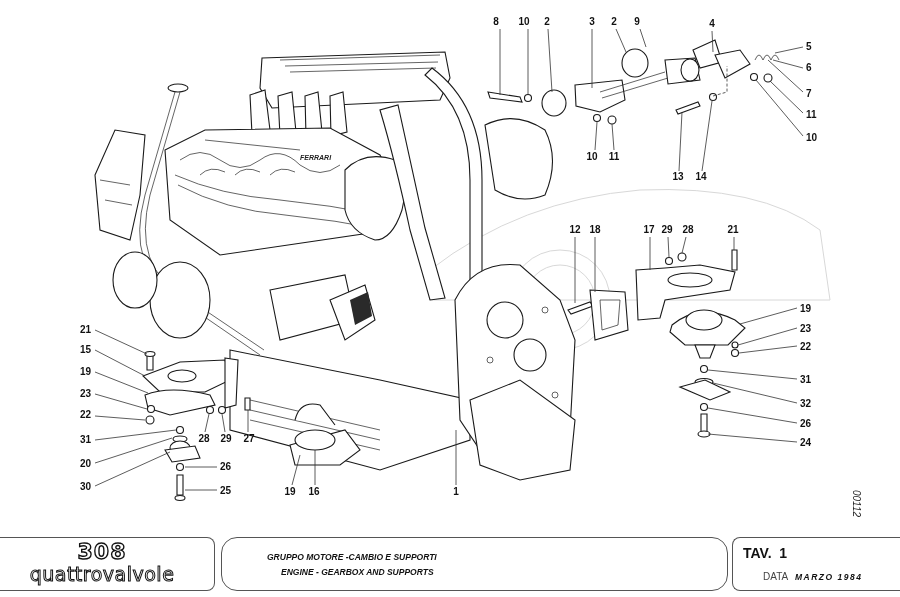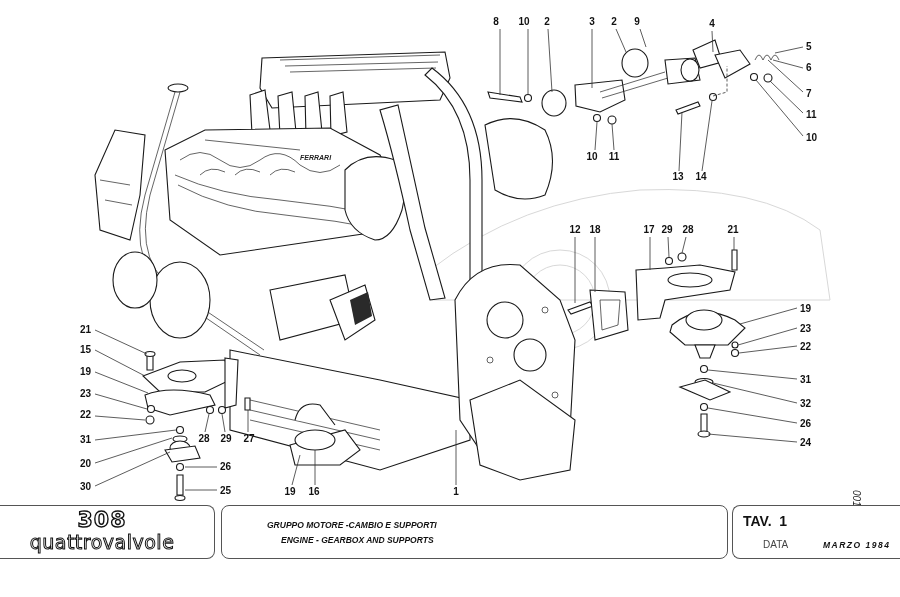--- a/index.html
+++ b/index.html
@@ -7,37 +7,37 @@
          font-family: "Liberation Sans", sans-serif; color: #111; }
   #diagram { position: absolute; left: 0; top: 0; width: 900px; height: 525px; }
   .callout { font-family: "Liberation Sans", sans-serif; font-size: 10px; font-weight: bold; fill: #111; }
   .leader { stroke: #333; stroke-width: 0.8; fill: none; }
   .part { stroke: #1a1a1a; stroke-width: 1.1; fill: #fff; }
   .part-thin { stroke: #222; stroke-width: 0.7; fill: none; }
   .shade { fill: #2a2a2a; }
   .ghost { stroke: #d8d8d8; stroke-width: 1; fill: none; }
   .dash { stroke: #333; stroke-width: 0.8; fill: none; stroke-dasharray: 3 2; }
 
-  .title-block { position: absolute; left: 0; top: 505px; width: 900px; height: 54px; }
+  .title-block { position: absolute; left: 0; top: 537px; width: 900px; height: 54px; }
   .box { position: absolute; top: 0; height: 52px; border: 1px solid #555; background: #fff; }
   .box-logo { left: -10px; width: 224px; border-left: none; border-radius: 0 8px 8px 0; }
-  .box-desc { left: 221px; width: 505px; border-radius: 8px; text-align: center; }
+  .box-desc { left: 221px; width: 505px; border-radius: 16px; text-align: center; }
   .box-tav { left: 732px; width: 180px; border-right: none; border-radius: 8px 0 0 8px; }
   .logo-num { position: absolute; left: 0; width: 100%; top: 3px; text-align: center;
               font-family: "DejaVu Sans", sans-serif; font-weight: bold; font-size: 22px;
               color: #fff; -webkit-text-stroke: 1.4px #111; letter-spacing: 1px; line-height: 22px; }
   .logo-sub { position: absolute; left: 0; width: 100%; top: 26px; text-align: center;
               font-family: "DejaVu Sans", sans-serif; font-size: 19px; color: #fff;
               -webkit-text-stroke: 1px #111; letter-spacing: 0.5px; line-height: 20px; }
   .desc-line { position: absolute; left: 45px; font-size: 8.5px; font-weight: bold; font-style: italic; color: #111; }
   .desc-it { top: 14px; }
   .desc-en { top: 29px; margin-left: 14px; }
   .tav { position: absolute; left: 10px; top: 7px; font-size: 14px; font-weight: bold; color: #111; }
   .data-label { position: absolute; left: 10px; top: 33px; font-size: 10px; color: #444; padding-left: 20px; }
-  .data-value { position: absolute; left: 62px; top: 34px; font-size: 8.5px; font-weight: bold; font-style: italic; letter-spacing: 1.5px; color: #111; margin-left: 28px; }
+  .data-value { position: absolute; left: 62px; top: 34px; font-size: 8.5px; font-weight: bold; font-style: italic; letter-spacing: 1.5px; color: #111; }
   .sheet-code { position: absolute; left: 862px; top: 490px; font-size: 10px; font-style: italic; color: #222;
                 transform: rotate(90deg); transform-origin: left top; white-space: nowrap; }
 </style>
 </head>
 <body>
 
 <svg id="diagram" viewBox="0 0 900 525" xmlns="http://www.w3.org/2000/svg">
 
   <g>
     <path class="ghost" d="M430 270 Q520 200 640 190 Q760 185 820 230 L830 300 L430 300 Z"></path>

